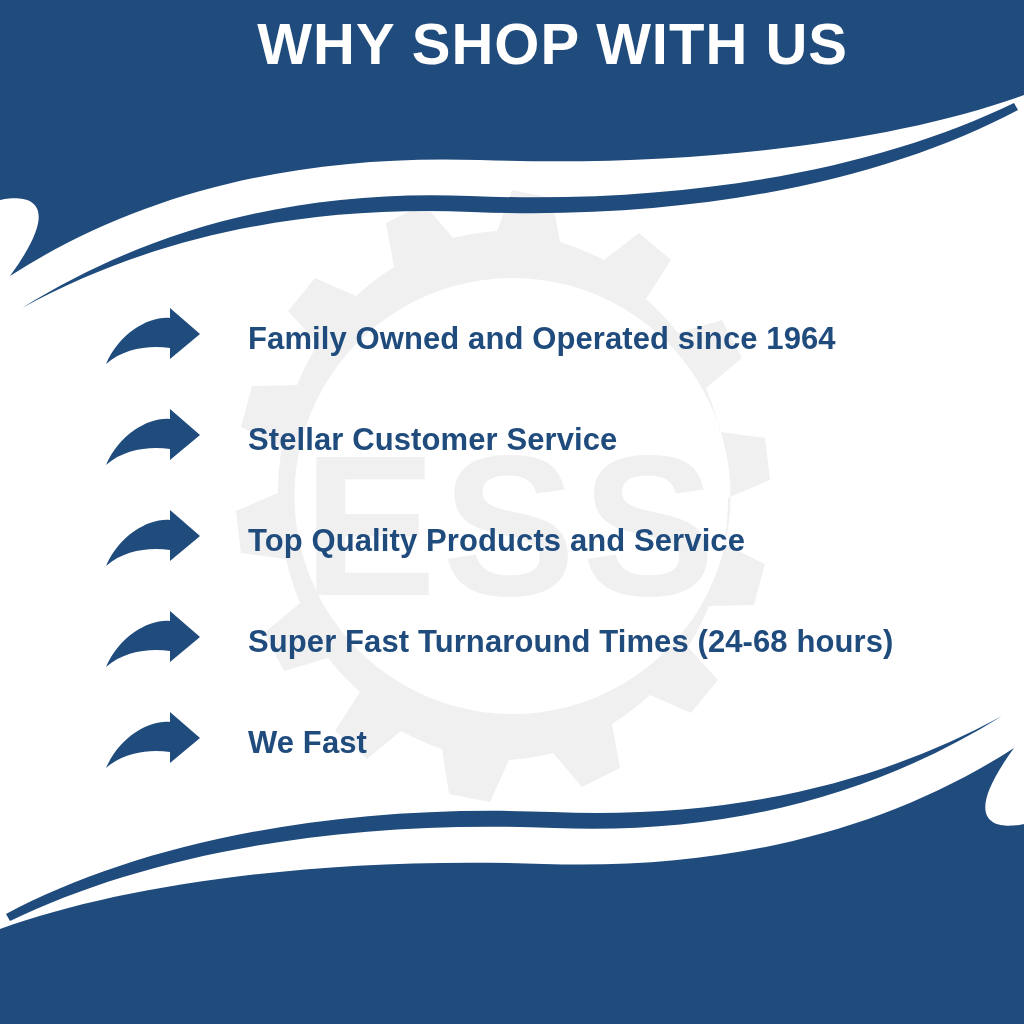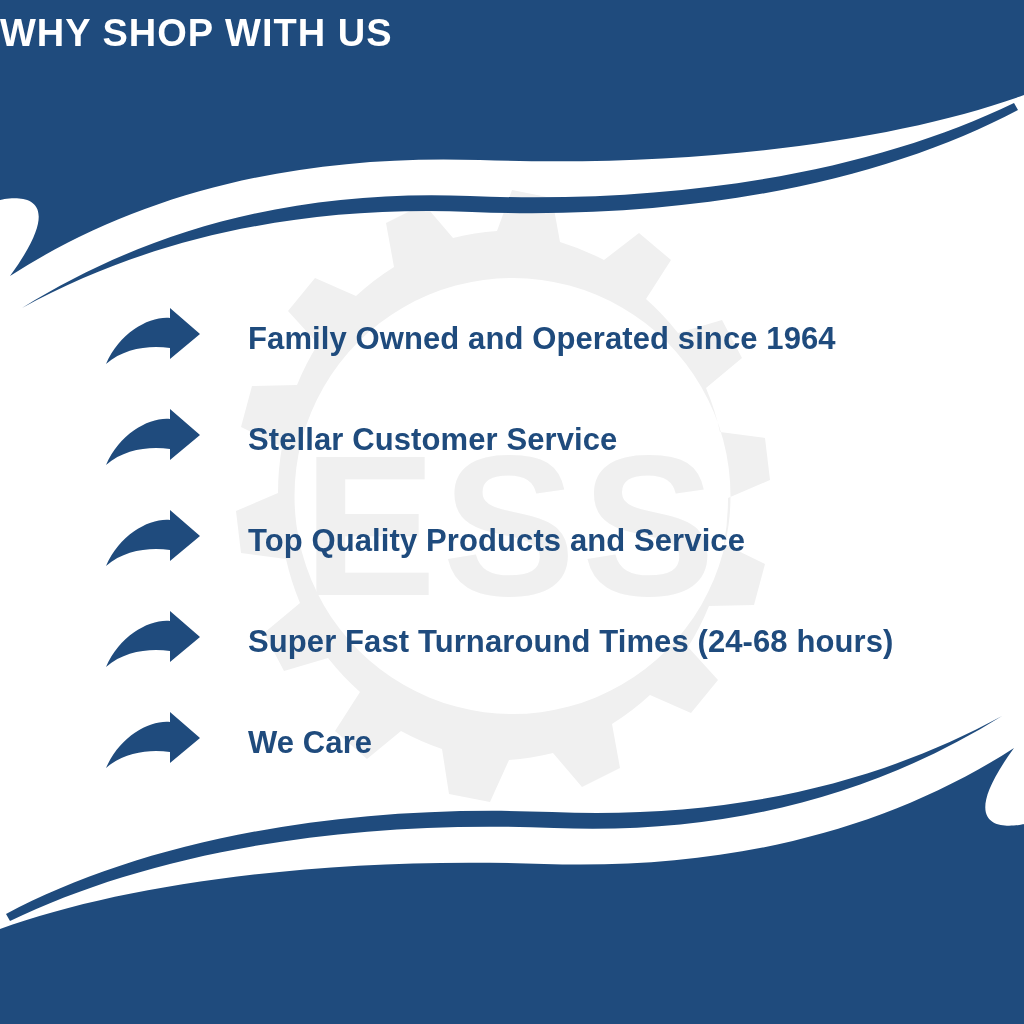--- a/index.html
+++ b/index.html
@@ -48,23 +48,23 @@
     line-height: 1;
     font-family: "Liberation Sans", "DejaVu Sans", sans-serif;
   }
 
   
   .header-title {
     position: absolute;
     left: 0;
     top: 14px;
     width: 848px;
-    text-align: left;
+    text-align: right;
     color: #ffffff;
-    font-size: 38px;
+    font-size: 58px;
     font-weight: bold;
     letter-spacing: 1px;
     line-height: 1.05;
     z-index: 5;
     font-family: "Liberation Sans", "DejaVu Sans", sans-serif;
   }
 
   
   .benefits {
     position: absolute;
@@ -202,18 +202,18 @@
       <svg class="arrow-icon" viewBox="0 0 98 62">
         <path d="M2 56 C 16 24, 46 8, 66 10 L 66 0 L 96 26 L 66 51 L 66 40 C 46 37, 20 40, 2 56 Z" fill="#1f4b7d"></path>
       </svg>
       <div class="benefit-label">Super Fast Turnaround Times (24-68 hours)</div>
     </div>
 
     <div class="benefit-row">
       <svg class="arrow-icon" viewBox="0 0 98 62">
         <path d="M2 56 C 16 24, 46 8, 66 10 L 66 0 L 96 26 L 66 51 L 66 40 C 46 37, 20 40, 2 56 Z" fill="#1f4b7d"></path>
       </svg>
-      <div class="benefit-label">We Care</div>
+      <div class="benefit-label">We Fast</div>
     </div>
 
   </div>
 
 </div>
 
 </body></html>

